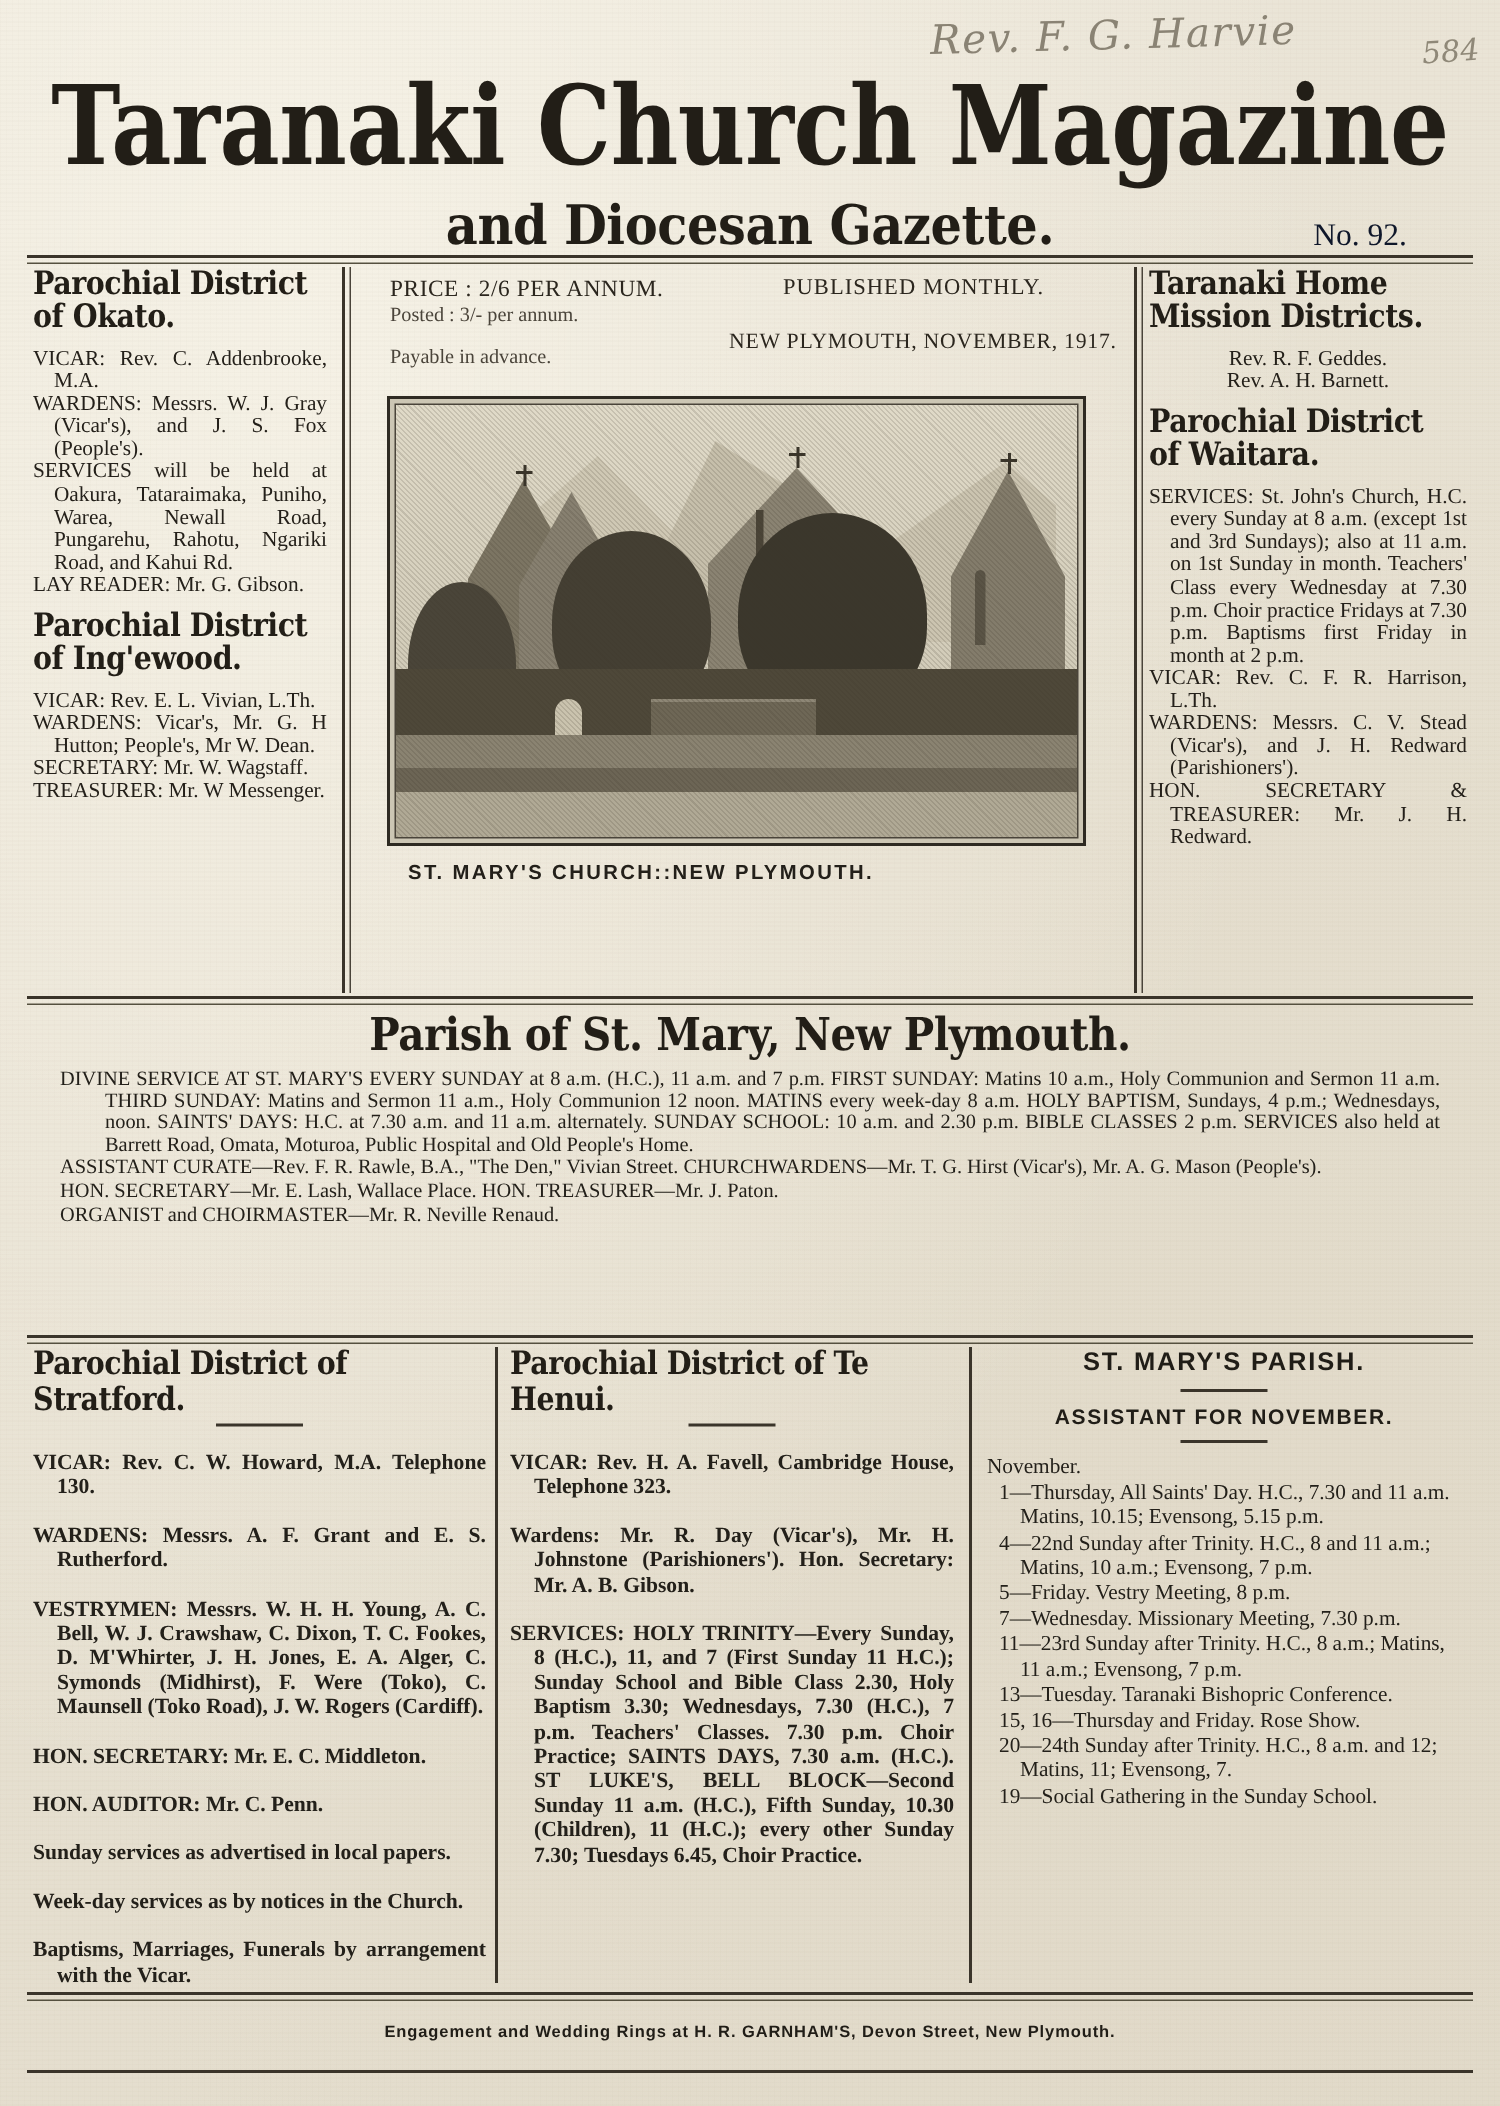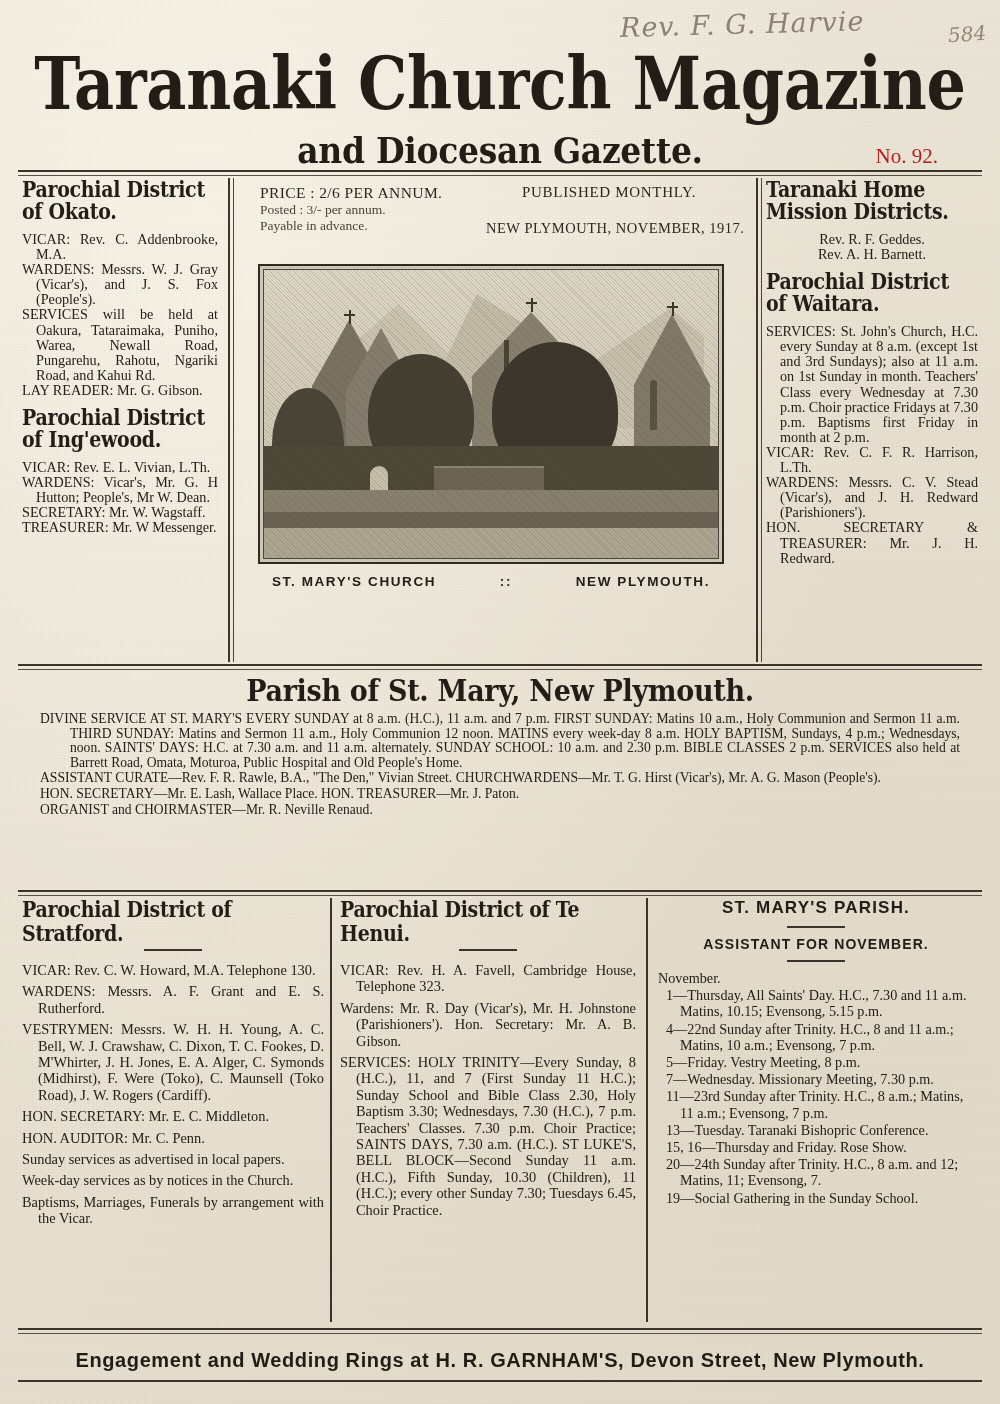--- a/index.html
+++ b/index.html
@@ -58,21 +58,21 @@
     font-family:"DejaVu Serif", serif;
     font-weight:bold;
     font-size:33px;
     line-height:33px;
     color:#231f18;
     transform:scaleY(1.1);
   }
   .mast-no{
     position:absolute;right:62px;top:96px;
     font-family:"Liberation Serif", serif;
-    font-size:21px;font-weight:normal;color:#b91c1c;
+    font-size:21px;font-weight:normal;color:#0f172a;
   }
 
   .rule{position:absolute;left:18px;width:964px;background:#3a342a;}
   .rule.thick{height:2px;}
   .rule.thin{height:1px;background:#55503f;}
 
   
   .band{position:absolute;left:18px;top:178px;width:964px;height:484px;}
   .vline{position:absolute;top:0;width:2px;height:484px;background:#3a342a;}
   .vline2{position:absolute;top:0;width:1px;background:#4a443a;}
@@ -102,21 +102,21 @@
     margin-top:12px;
   }
   .body-txt p{margin:0 0 0 0;padding-left:14px;text-indent:-14px;}
   .body-txt p + p{margin-top:0px;}
 
   
   .pricebox{position:relative;height:78px;}
   .pb{position:absolute;font-family:"Liberation Serif", serif;color:#2b261e;}
   .pb-price{left:20px;top:6px;font-size:15.5px;letter-spacing:.4px;}
   .pb-posted{left:20px;top:24px;font-size:13.5px;color:#4a443a;}
-  .pb-pay{left:20px;top:40px;font-size:13.5px;color:#4a443a;}
+  .pb-pay{left:20px;top:52px;font-size:13.5px;color:#4a443a;}
   .pb-pub{left:282px;top:6px;font-size:15px;letter-spacing:.7px;}
   .pb-np{left:246px;top:42px;font-size:14.5px;letter-spacing:.5px;}
 
   
   .photo-wrap{position:absolute;left:18px;top:86px;width:466px;height:300px;
     border:2px solid #2e2a22;background:#ccc6b4;box-sizing:border-box;padding:3px;}
   .photo{position:relative;width:100%;height:100%;overflow:hidden;
     background:linear-gradient(#d9d3c1,#cec7b3);
     border:1px solid #4a443a;box-sizing:border-box;}
   .sky{position:absolute;inset:0;background:linear-gradient(#e0dac8,#d2ccb9 60%,#c9c3ae);}
@@ -132,21 +132,21 @@
   .cross:before{left:50%;margin-left:-1px;top:0;width:2px;height:14px;}
   .cross:after{left:0;top:4px;width:11px;height:2px;}
 
   .caption{
     position:absolute;left:18px;top:396px;width:466px;
     text-align:center;
     font-family:"Liberation Sans", sans-serif;
     font-weight:bold;font-size:13.5px;letter-spacing:1.6px;
     color:#23201a;
   }
-  .cap-in{display:flex;justify-content:space-between;padding:0 14px;}
+  .cap-in{display:flex;padding:0 14px;}
 
   
   .parish{position:absolute;left:18px;top:668px;width:964px;}
   .parish-h{
     text-align:center;font-size:27px;line-height:30px;
     margin:6px 0 8px 0;
   }
   .parish-body{
     font-family:"Liberation Serif", serif;
     font-size:13.6px;line-height:14.6px;color:#23201a;text-align:justify;
@@ -159,38 +159,38 @@
   .bcol{position:absolute;top:0;}
   .b1{left:4px;width:302px;}
   .b2{left:322px;width:296px;}
   .b3{left:640px;width:316px;}
   .bhead{font-size:19px;line-height:21px;text-align:left;margin:0;}
   .dash{width:58px;height:2px;background:#3a342a;margin:9px auto 11px auto;}
   .btxt{
     font-family:"Liberation Serif", serif;
     font-size:14.4px;line-height:16.4px;color:#23201a;text-align:justify;
   }
-  .btxt p{margin:0 0 5px 0;padding-left:16px;text-indent:-16px;}
+  .btxt p{margin:16px 0 5px 0;padding-left:16px;text-indent:-16px;font-weight:bold;}
   .sans-h{
     font-family:"Liberation Sans", sans-serif;font-weight:bold;
     font-size:17px;letter-spacing:1.2px;text-align:center;color:#201d17;margin:0;
   }
   .sans-h2{
     font-family:"Liberation Sans", sans-serif;font-weight:bold;
     font-size:14px;letter-spacing:1.1px;text-align:center;color:#201d17;margin:0;
   }
   .cal{font-family:"Liberation Serif", serif;font-size:14.2px;line-height:16.2px;color:#23201a;}
   .cal .mon{margin:0 0 1px 0;}
   .cal p.item{margin:0 0 1px 0;padding-left:22px;text-indent:-14px;}
 
   
   .footer{
     position:absolute;left:0;top:1349px;width:1000px;text-align:center;
     font-family:"Liberation Sans", sans-serif;font-weight:bold;
-    font-size:20px;letter-spacing:.6px;color:#201d17;
+    font-size:11px;letter-spacing:.6px;color:#201d17;
   }
 </style>
 </head>
 <body>
 
 <div class="page"></div>
 <div class="grain"></div>
 
 <div class="hand">Rev. F. G. Harvie</div>
 <div class="hand-num">584</div>

